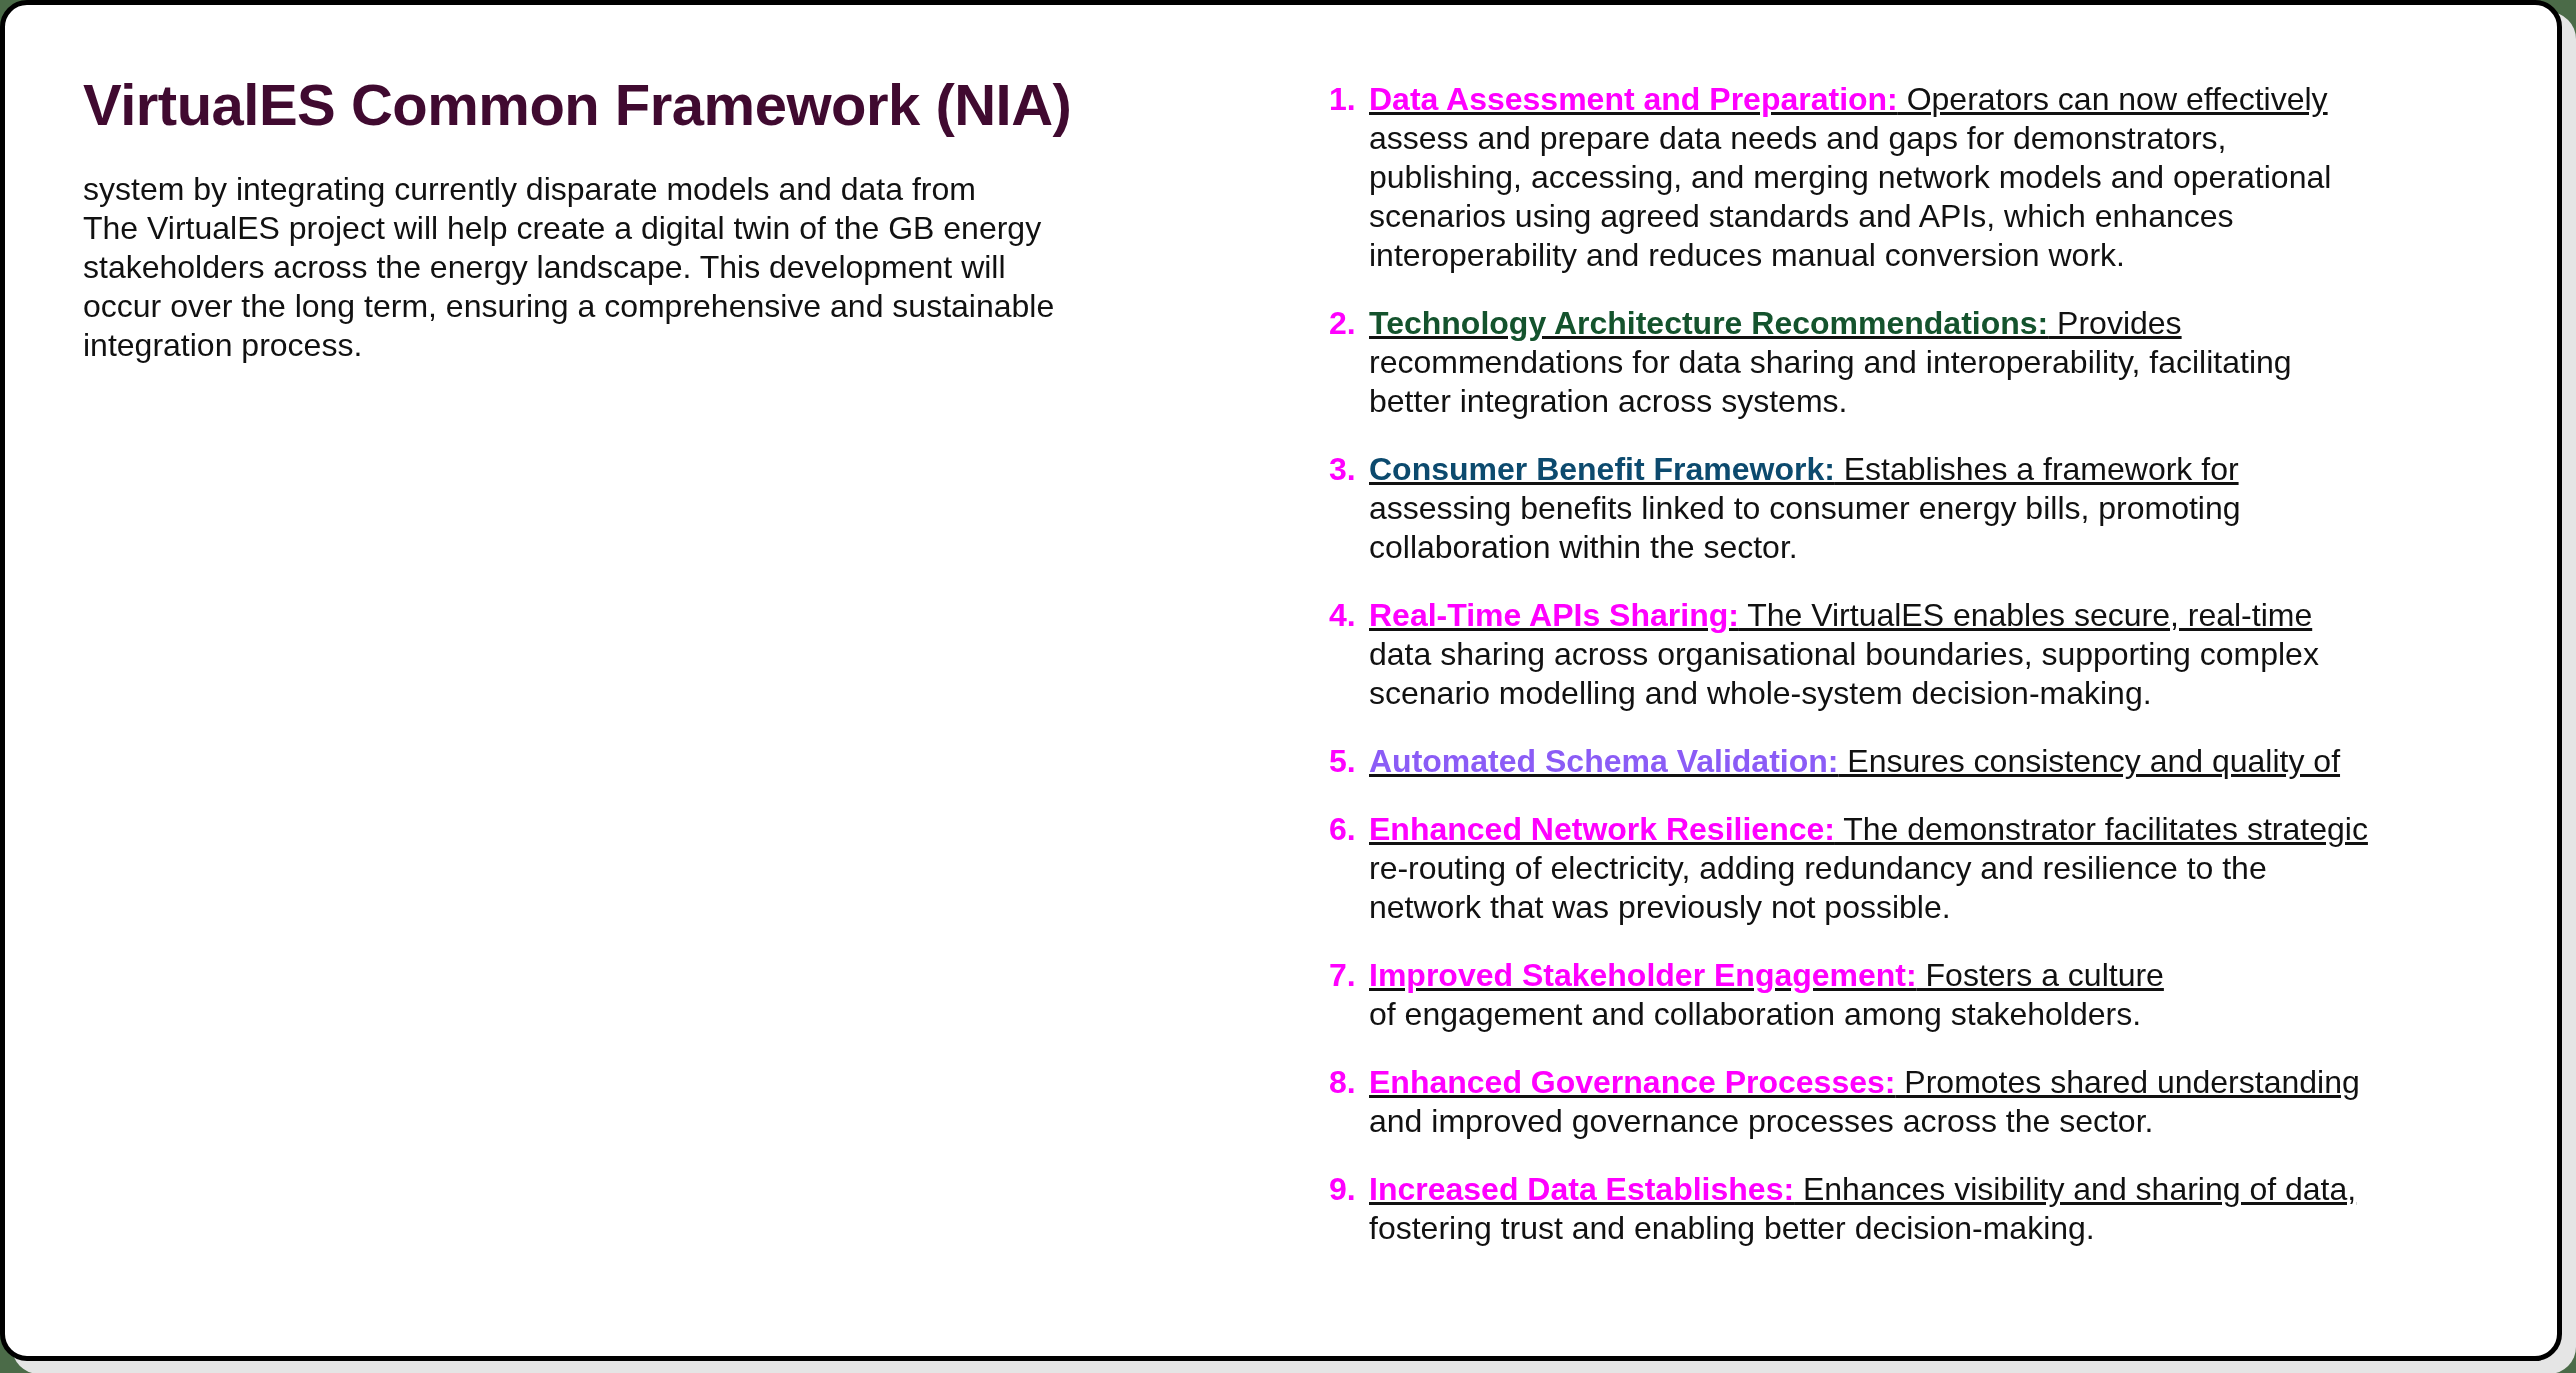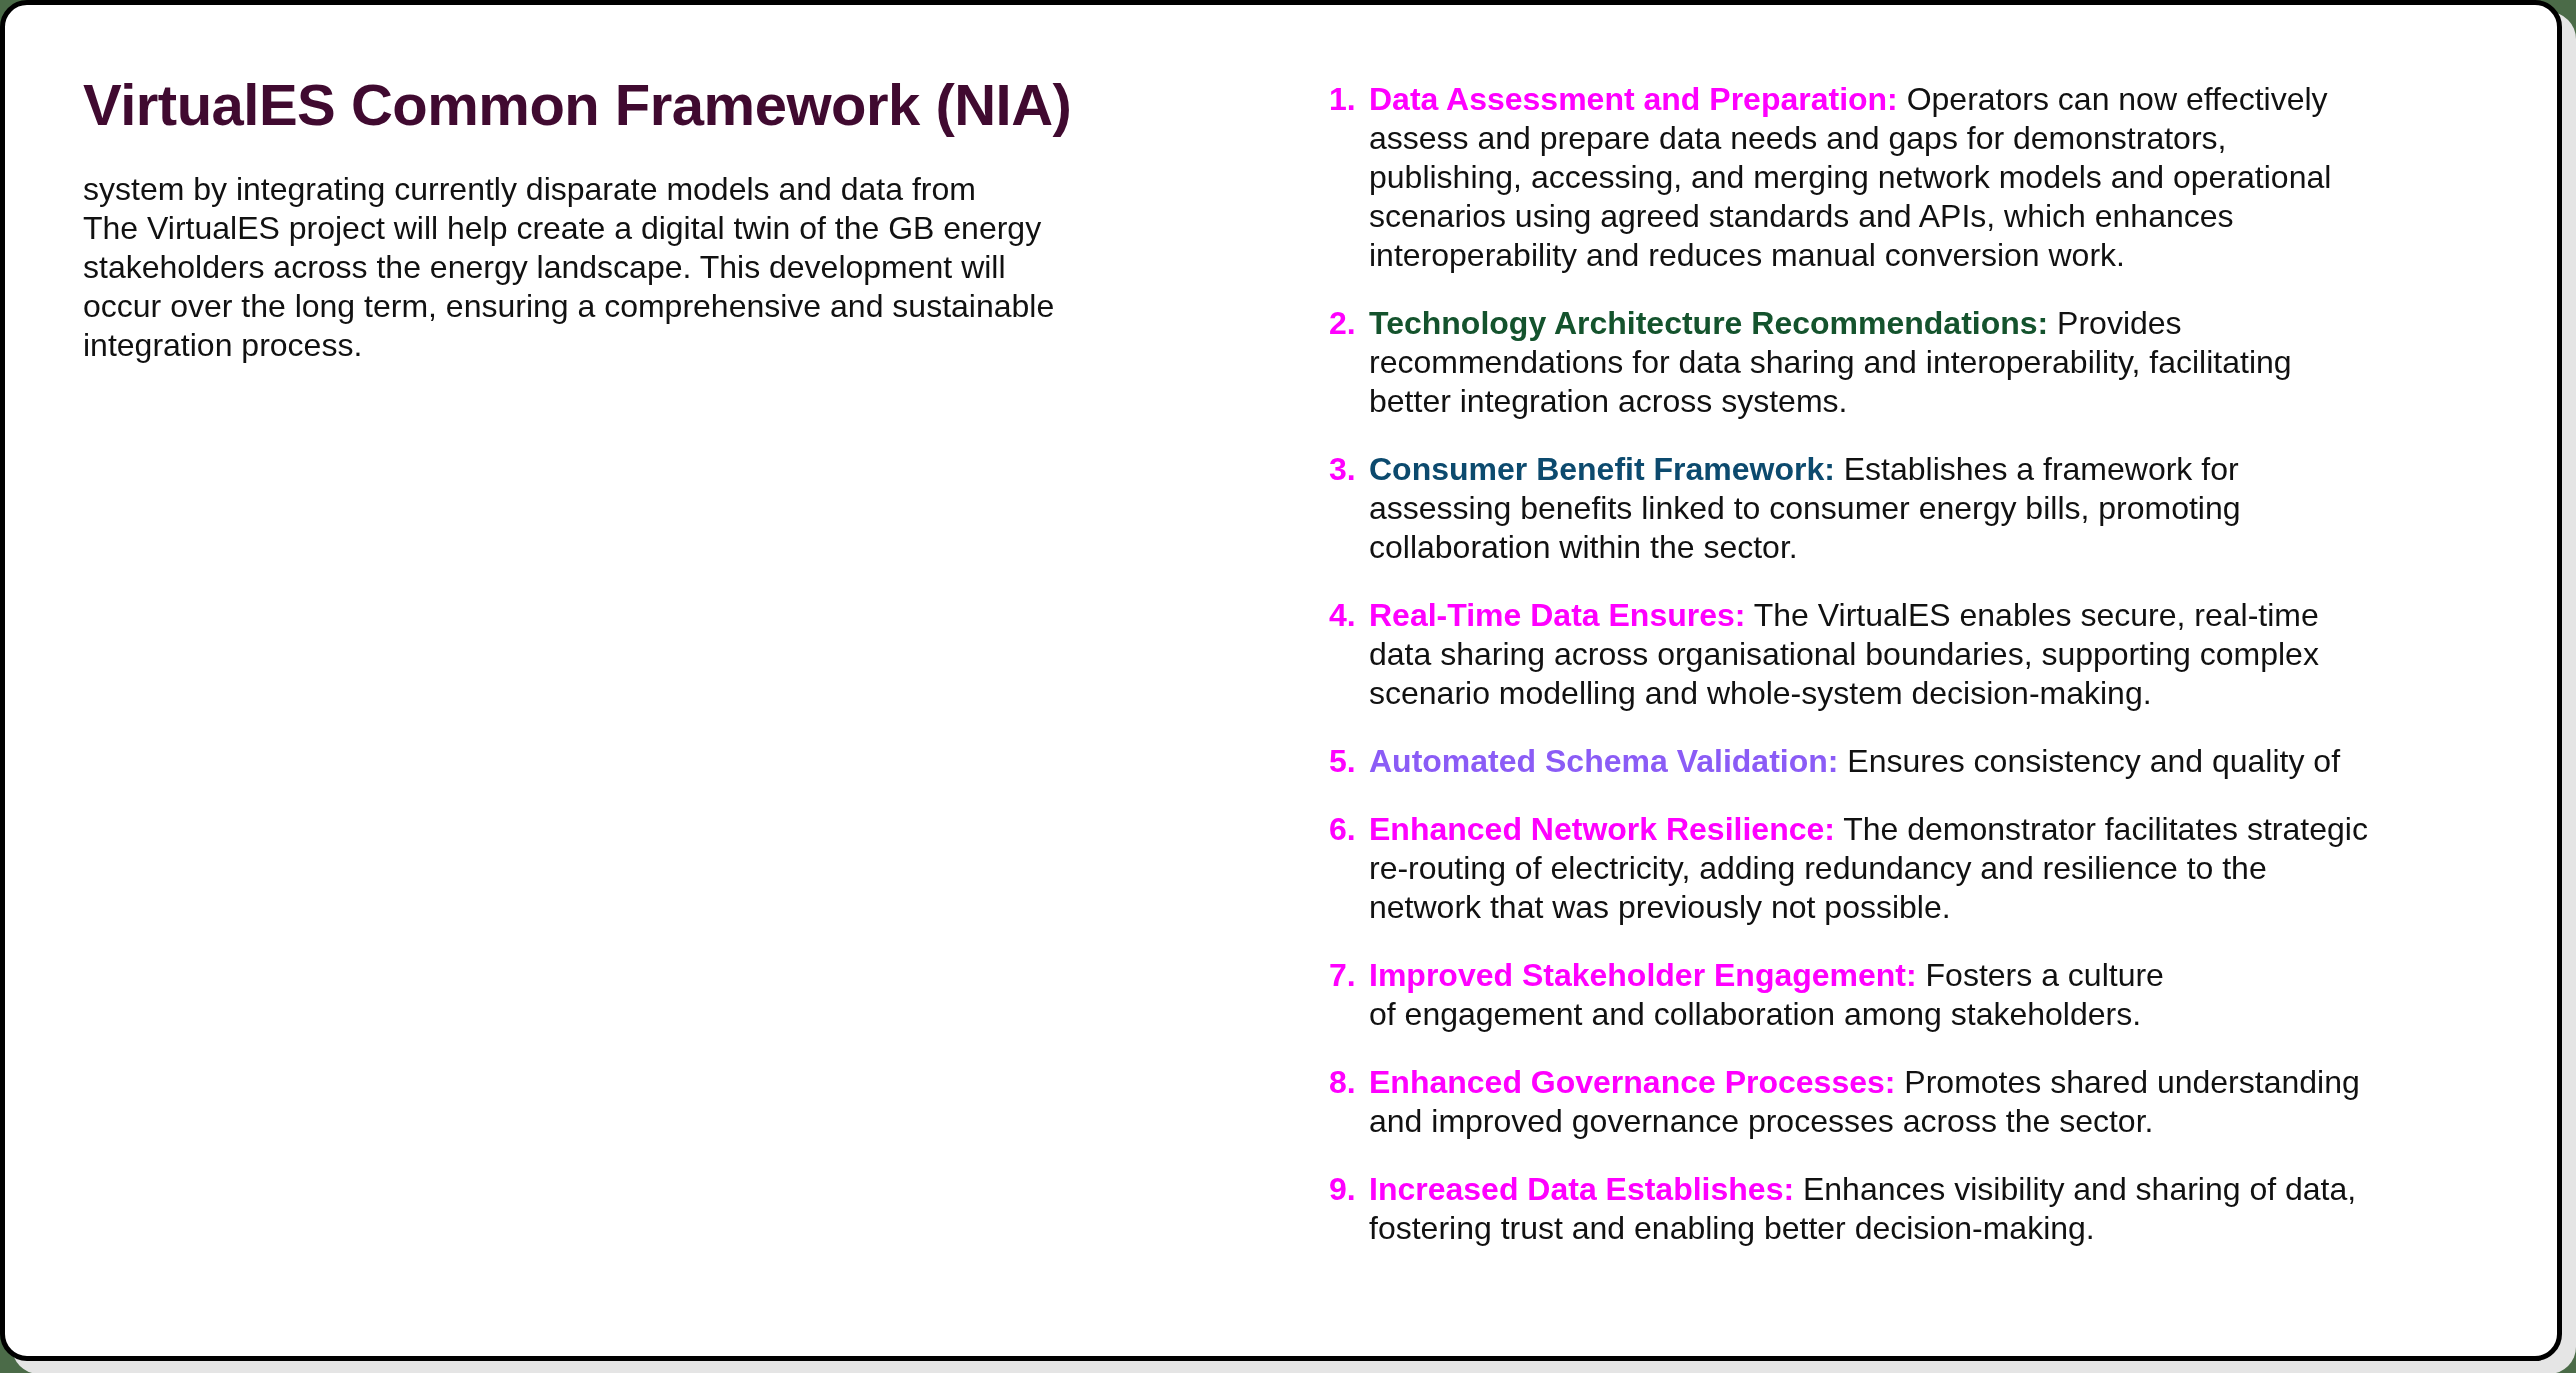--- a/index.html
+++ b/index.html
@@ -86,20 +86,21 @@
       top: 0;
       font-weight: bold;
       white-space: nowrap;
     }
     .item-heading {
       font-weight: bold;
     }
     .item-first-line {
       display: block;
       white-space: nowrap;
+      text-decoration: underline;
     }
   </style>
 </head>
 <body style="background: rgb(75, 107, 72);">
 
 <div class="shadow"></div>
 
 <div class="card">
 
   <h1 class="title" style="color: rgb(64, 10, 48);">VirtualES Common Framework (NIA)</h1>
@@ -132,21 +133,21 @@
 
     <li class="item">
       <span class="item-num accent" style="color: rgb(255, 0, 255);">3.</span>
       <span class="item-first-line"><span class="item-heading accent" style="color: #0c4a6e;">Consumer Benefit Framework:</span><span> Establishes a framework for</span></span>
       <span class="line">assessing benefits linked to consumer energy bills, promoting</span>
       <span class="line">collaboration within the sector.</span>
     </li>
 
     <li class="item">
       <span class="item-num accent" style="color: rgb(255, 0, 255);">4.</span>
-      <span class="item-first-line"><span class="item-heading accent" style="color: rgb(255, 0, 255);">Real-Time Data Ensures:</span><span> The VirtualES enables secure, real-time</span></span>
+      <span class="item-first-line"><span class="item-heading accent" style="color: rgb(255, 0, 255);">Real-Time APIs Sharing:</span><span> The VirtualES enables secure, real-time</span></span>
       <span class="line">data sharing across organisational boundaries, supporting complex</span>
       <span class="line">scenario modelling and whole-system decision-making.</span>
     </li>
 
     <li class="item">
       <span class="item-num accent" style="color: rgb(255, 0, 255);">5.</span>
       <span class="item-first-line"><span class="item-heading accent" style="color: #8b5cf6;">Automated Schema Validation:</span><span> Ensures consistency and quality of</span></span>
     </li>
 
     <li class="item">

